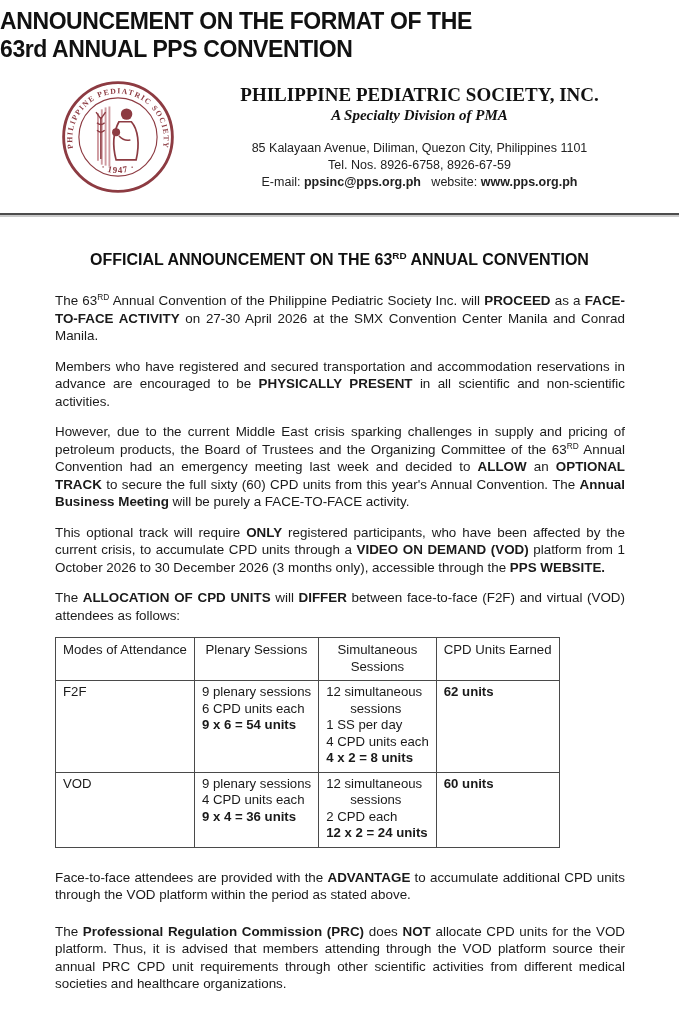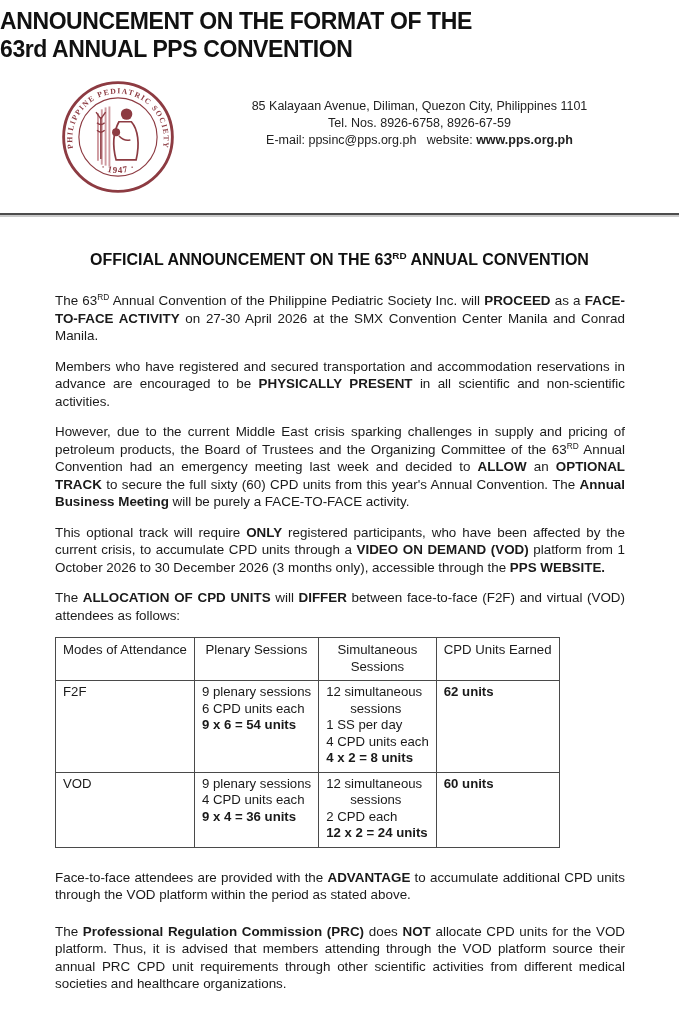--- a/index.html
+++ b/index.html
@@ -137,24 +137,26 @@
         </g>
         <text font-family="Liberation Serif, serif" font-size="8" font-weight="bold" letter-spacing="1.4" fill="#8d3b42">
           <textPath href="#arcTop" startOffset="50%" text-anchor="middle">PHILIPPINE PEDIATRIC SOCIETY</textPath>
         </text>
         <text font-family="Liberation Serif, serif" font-size="9.5" font-weight="bold" letter-spacing="1" fill="#8d3b42">
           <textPath href="#arcBottom" startOffset="50%" text-anchor="middle">· 1947 ·</textPath>
         </text>
       </svg>
     </div>
     <div class="lh-text">
+      <div class="org">PHILIPPINE PEDIATRIC SOCIETY, INC.</div>
+      <div class="division">A Specialty Division of PMA</div>
       <div class="addr">
         <div>85 Kalayaan Avenue, Diliman, Quezon City, Philippines 1101</div>
         <div>Tel. Nos. 8926-6758, 8926-67-59</div>
-        <div class="contact"><span>E-mail: </span><span style="font-weight: normal;">ppsinc@pps.org.ph</span><span>   website: </span><span style="font-weight: bold;">www.pps.org.ph</span></div>
+        <div class="contact"><span>E-mail: </span><span style="font-weight: bold;">ppsinc@pps.org.ph</span><span>   website: </span><span style="font-weight: bold;">www.pps.org.ph</span></div>
       </div>
     </div>
   </div>
 
   <hr class="rule">
 
   <div class="announce-heading">
     <div><span>OFFICIAL ANNOUNCEMENT ON THE 63</span><sup>RD</sup><span> ANNUAL CONVENTION</span></div>
   </div>
 

